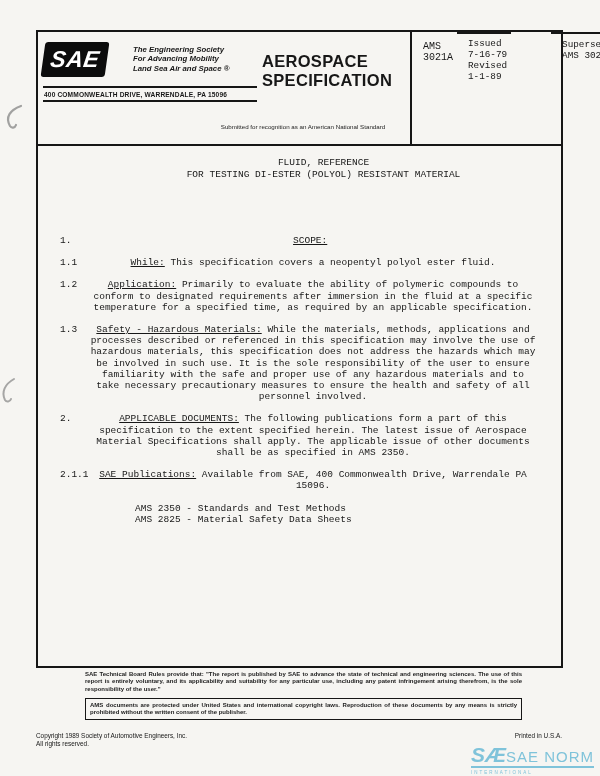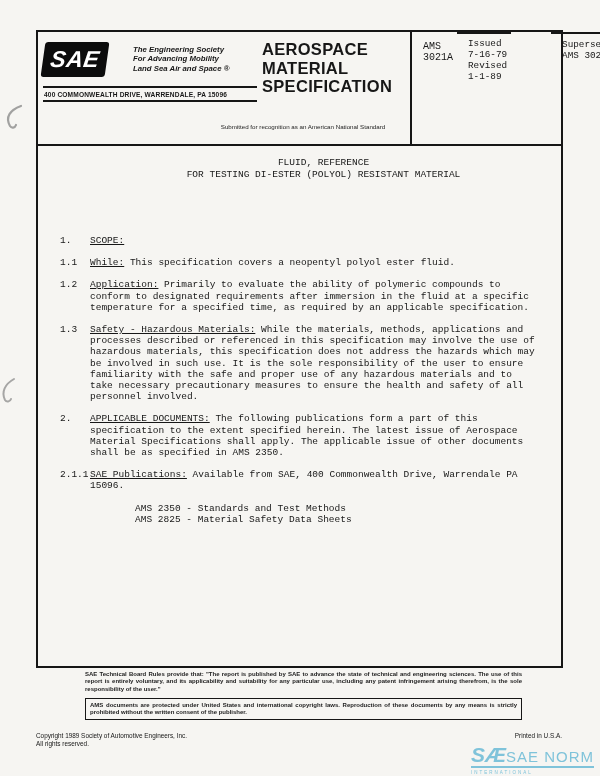--- a/index.html
+++ b/index.html
@@ -34,41 +34,41 @@
     flex:0 0 64px;
   }
   .sae-logo span { color:#ffffff; font-style:italic; font-weight:bold; font-size:23px; letter-spacing:.5px; }
   .tagline { font-style:italic; font-weight:bold; font-size:7.8px; line-height:9.4px; padding-top:3px;margin-left:20px; }
   .address-bar {
     margin-top:9px; width:214px;
     border-top:2px solid #161616; border-bottom:2px solid #161616;
     font-weight:bold; font-size:6.6px; letter-spacing:.15px;
     padding:2.5px 1px;
   }
-  .spec-title { position:absolute; left:224px; top:8px; font-weight:bold; font-size:16.5px; line-height:18.5px; letter-spacing:.3px; }
+  .spec-title { position:absolute; left:224px; top:20px; font-weight:bold; font-size:16.5px; line-height:18.5px; letter-spacing:.3px; }
   .submitted { position:absolute; left:158px; top:91px; width:214px; text-align:center; font-size:6.2px; color:#222; }
   .header-right {
     position:absolute; right:0; top:0; bottom:0; width:151px;
     border-left:2px solid #161616; display:flex; flex-direction:row;
     font-family:"Liberation Mono", monospace;
   }
   .doc-number { height:54px; padding:9px 4px 0 11px; font-size:10px; }
   .doc-dates  { height:43px; border-top:2px solid #161616; padding:4px 4px 0 11px; font-size:9.3px; line-height:11px; }
   .doc-sup    { flex:1; border-top:2px solid #161616; padding:5px 4px 0 11px; font-size:9.3px;margin-left:40px; }
 
   
   .doc-title { position:absolute; left:0; width:100%; top:125px; text-align:center;
     font-family:"Liberation Mono", monospace; font-size:9.5px; line-height:12px;padding-left:48px; }
 
   
   .body-text { position:absolute; left:22px; top:203px; width:476px;
     font-family:"Liberation Mono", monospace; font-size:9.5px; line-height:11.2px; }
   .para { display:flex; margin-bottom:11px; }
   .para .num { flex:0 0 30px; }
-  .para .txt { flex:1; }
+  .para .txt { flex:1;text-align:center; }
   .lbl { text-decoration:underline; margin-right:.6em; }
   .docs { margin-left:75px; }
   .docs div { line-height:11.2px; }
 
   
   .footer { position:absolute; left:36px; top:671px; width:528px; }
   .fine { margin-left:49px; width:437px; font-size:6px; line-height:7.4px; font-weight:bold; color:#222; text-align:justify; }
   .fine.boxed { border:1.5px solid #161616; padding:2.5px 4px; margin-top:5px; }
   .bottom-row { display:flex; justify-content:space-between; margin-top:12px; font-size:6.4px; }
   .copyright div { line-height:8px; }
@@ -106,21 +106,20 @@
             <div>The Engineering Society</div>
             <div>For Advancing Mobility</div>
             <div>Land Sea Air and Space ®</div>
           </div>
         </div>
         <div class="address-bar">400 COMMONWEALTH DRIVE, WARRENDALE, PA 15096</div>
       </div>
 
       <div class="spec-title">
         <div>AEROSPACE</div>
-        <div>MATERIAL</div>
         <div>SPECIFICATION</div>
       </div>
       <div class="submitted">Submitted for recognition as an American National Standard</div>
 
       <div class="header-right">
         <div class="doc-number">AMS 3021A</div>
         <div class="doc-dates">
           <div>Issued 7-16-79</div>
           <div>Revised 1-1-89</div>
         </div>

